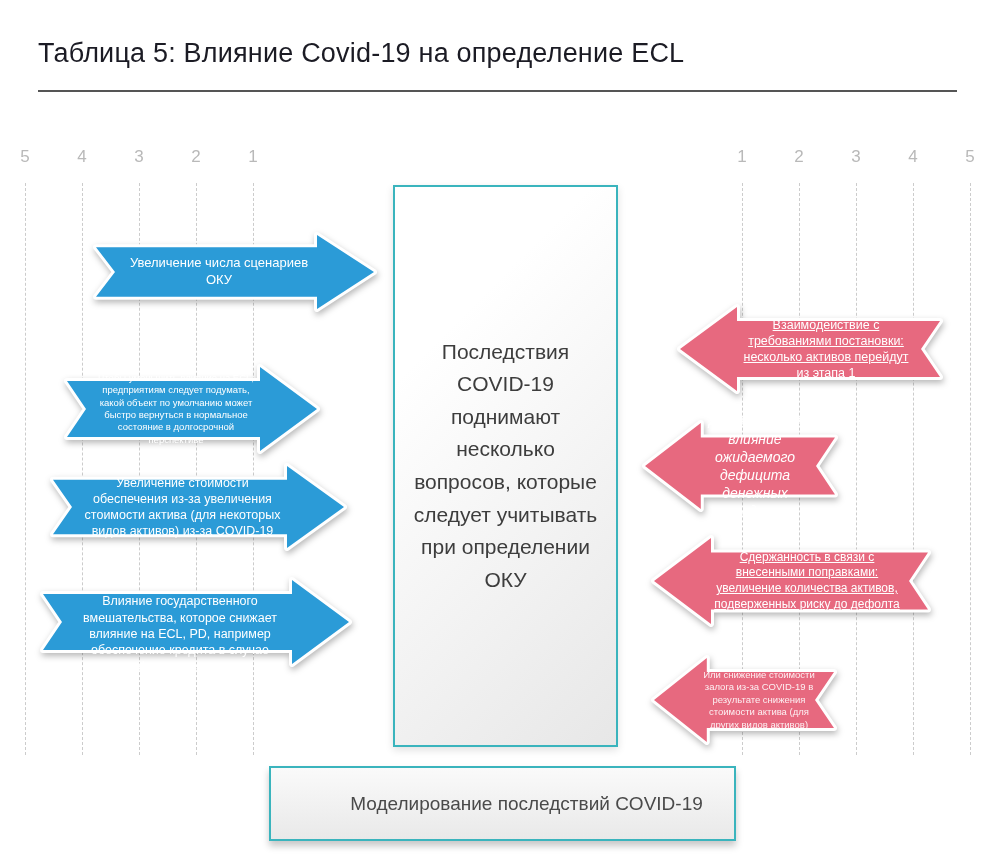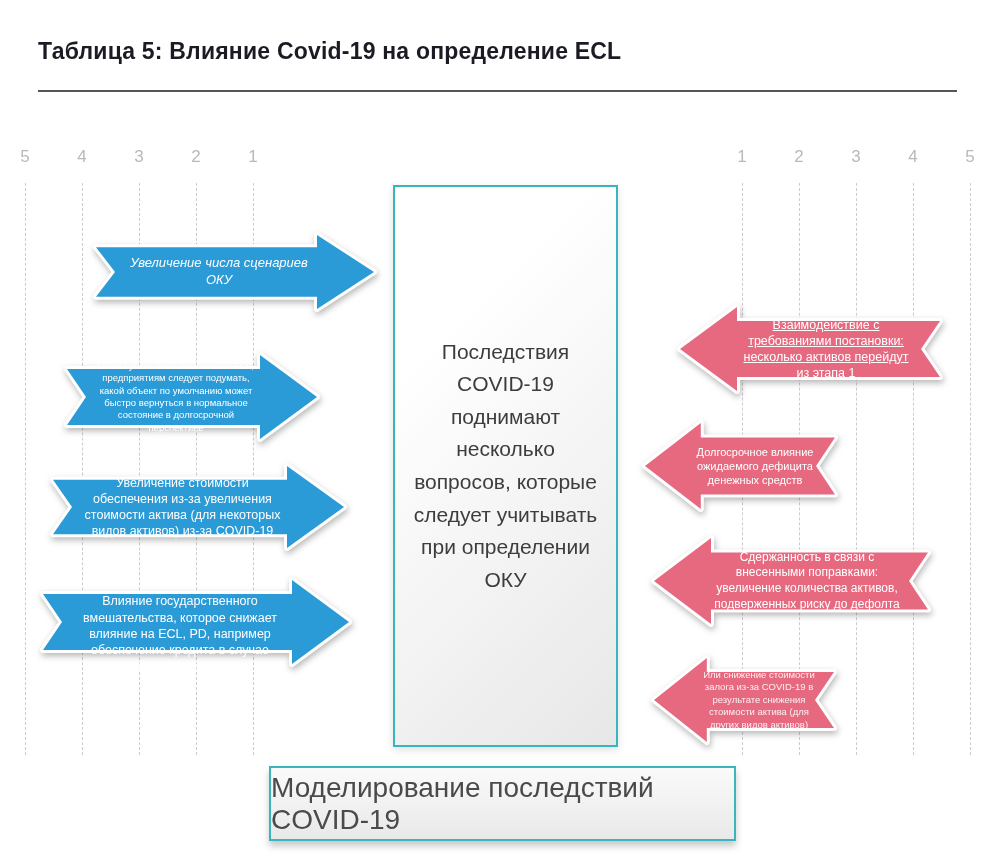--- a/index.html
+++ b/index.html
@@ -3,21 +3,21 @@
 <meta charset="utf-8">
 <style>
   html,body{margin:0;padding:0;background:#ffffff;}
   .canvas{
     position:relative;width:996px;height:865px;background:#ffffff;overflow:hidden;
     font-family:"Liberation Sans", sans-serif;
   }
   
   .page-title{
     position:absolute;left:38px;top:38px;width:920px;
-    font-size:23px;font-weight:bold;color:var(--title-text,#1b1b24);letter-spacing:.2px;
+    font-size:27px;font-weight:normal;color:var(--title-text,#1b1b24);letter-spacing:.2px;
   }
   .title-rule{position:absolute;left:38px;top:90px;width:919px;height:2px;background:#555;}
   
   .axis-num{
     position:absolute;top:147px;width:28px;text-align:center;
     font-size:17px;color:var(--axis-number,#b9b9b9);
   }
   .grid-line{
     position:absolute;top:183px;height:572px;width:0;
     border-left:1px dashed var(--grid,#cccccc);
@@ -34,21 +34,21 @@
     width:190px;text-align:center;font-size:21px;line-height:1.55;color:var(--body-text,#3d3d3d);
   }
   
   .bottom-box{
     position:absolute;left:269px;top:766px;width:463px;height:71px;
     border:2px solid var(--teal,#3ab4bd);
     background:linear-gradient(180deg,#fafafa 0%,#e9e9e9 100%);
     box-shadow:0 5px 7px rgba(0,0,0,.22);
     display:flex;align-items:center;justify-content:center;
   }
-  .bottom-box .txt{font-size:28px;color:#4a4a4a;text-align:left;}
+  .bottom-box .txt{font-size:19px;color:#4a4a4a;text-align:right;margin-left:48px;}
   
   .arrow{position:absolute;}
   .arrow svg{position:absolute;left:0;top:0;width:100%;height:100%;overflow:visible;
     filter:drop-shadow(1px 3px 3px rgba(0,0,0,.28));}
   .arrow polygon{stroke:#ffffff;stroke-width:6;stroke-linejoin:round;paint-order:stroke;}
   .arrow.right polygon{fill:var(--blue,#2b9bd7);}
   .arrow.left  polygon{fill:var(--pink,#e7697f);}
   .arrow .arrow-text{
     position:absolute;top:0;bottom:0;display:flex;align-items:center;justify-content:center;
     text-align:center;color:#ffffff;line-height:1.3;
@@ -85,28 +85,28 @@
   <div class="grid-line" style="left:742px"></div>
   <div class="grid-line" style="left:799px"></div>
   <div class="grid-line" style="left:856px"></div>
   <div class="grid-line" style="left:913px"></div>
   <div class="grid-line" style="left:970px"></div>
 
   <div class="center-box">
     <div class="txt">Последствия COVID-19 поднимают несколько вопросов, которые следует учитывать при определении ОКУ</div>
   </div>
 
-  <div class="arrow right" style="left:93px;top:232px;width:284px;height:80px;font-style:italic;">
+  <div class="arrow right" style="left:93px;top:232px;width:284px;height:80px;">
     <svg viewBox="0 0 284 80">
         <polygon points="3,15.2 224,15.2 224,3 281,40 224,77 224,64.8 3,64.8 22,40"></polygon>
       </svg>
     <div class="arrow-text" style="font-size:13px;">Увеличение числа сценариев ОКУ</div>
   </div>
 
-  <div class="arrow right" style="left:64px;top:352px;width:256px;height:90px;">
+  <div class="arrow right" style="left:64px;top:364px;width:256px;height:90px;">
     <svg viewBox="0 0 256 90">
         <polygon points="3,17.1 196,17.1 196,3 253,45 196,87 196,72.9 3,72.9 22,45"></polygon>
       </svg>
     <div class="arrow-text" style="font-size:9.5px;">Чтобы уменьшить влияние на ECL, предприятиям следует подумать, какой объект по умолчанию может быстро вернуться в нормальное состояние в долгосрочной перспективе</div>
   </div>
 
   <div class="arrow right" style="left:50px;top:463px;width:297px;height:88px;">
     <svg viewBox="0 0 297 88">
         <polygon points="3,16.72 237,16.72 237,3 294,44 237,85 237,71.28 3,71.28 22,44"></polygon>
       </svg>
@@ -125,28 +125,28 @@
     <svg viewBox="0 0 266 90">
         <polygon points="263,17.1 60,17.1 60,3 3,45 60,87 60,72.9 263,72.9 244,45"></polygon>
       </svg>
     <div class="arrow-text" style="font-size:12.5px;text-decoration:underline;">Взаимодействие с требованиями постановки: несколько активов перейдут из этапа 1</div>
   </div>
 
   <div class="arrow left short" style="left:642px;top:420px;width:196px;height:92px;">
     <svg viewBox="0 0 196 92">
         <polygon points="193,17.48 58.8,17.48 58.8,3 3,46 58.8,89 58.8,74.52 193,74.52 174,46"></polygon>
       </svg>
-    <div class="arrow-text" style="font-size:11px;">Долгосрочное влияние ожидаемого дефицита денежных средств</div>
+    <div class="arrow-text" style="font-size:14px;font-style:italic;">Долгосрочное влияние ожидаемого дефицита денежных средств</div>
   </div>
 
   <div class="arrow left" style="left:651px;top:535px;width:280px;height:92px;">
     <svg viewBox="0 0 280 92">
         <polygon points="277,17.48 60,17.48 60,3 3,46 60,89 60,74.52 277,74.52 258,46"></polygon>
       </svg>
-    <div class="arrow-text" style="font-size:12px;">Сдержанность в связи с внесенными поправками: увеличение количества активов, подверженных риску до дефолта</div>
+    <div class="arrow-text" style="font-size:12px;text-decoration:underline;">Сдержанность в связи с внесенными поправками: увеличение количества активов, подверженных риску до дефолта</div>
   </div>
 
   <div class="arrow left short" style="left:651px;top:655px;width:186px;height:90px;">
     <svg viewBox="0 0 186 90">
         <polygon points="183,17.1 55.8,17.1 55.8,3 3,45 55.8,87 55.8,72.9 183,72.9 164,45"></polygon>
       </svg>
     <div class="arrow-text" style="font-size:9.5px;color:rgba(255,255,255,.9);">Или снижение стоимости залога из-за COVID-19 в результате снижения стоимости актива (для других видов активов)</div>
   </div>
 
   <div class="bottom-box">

